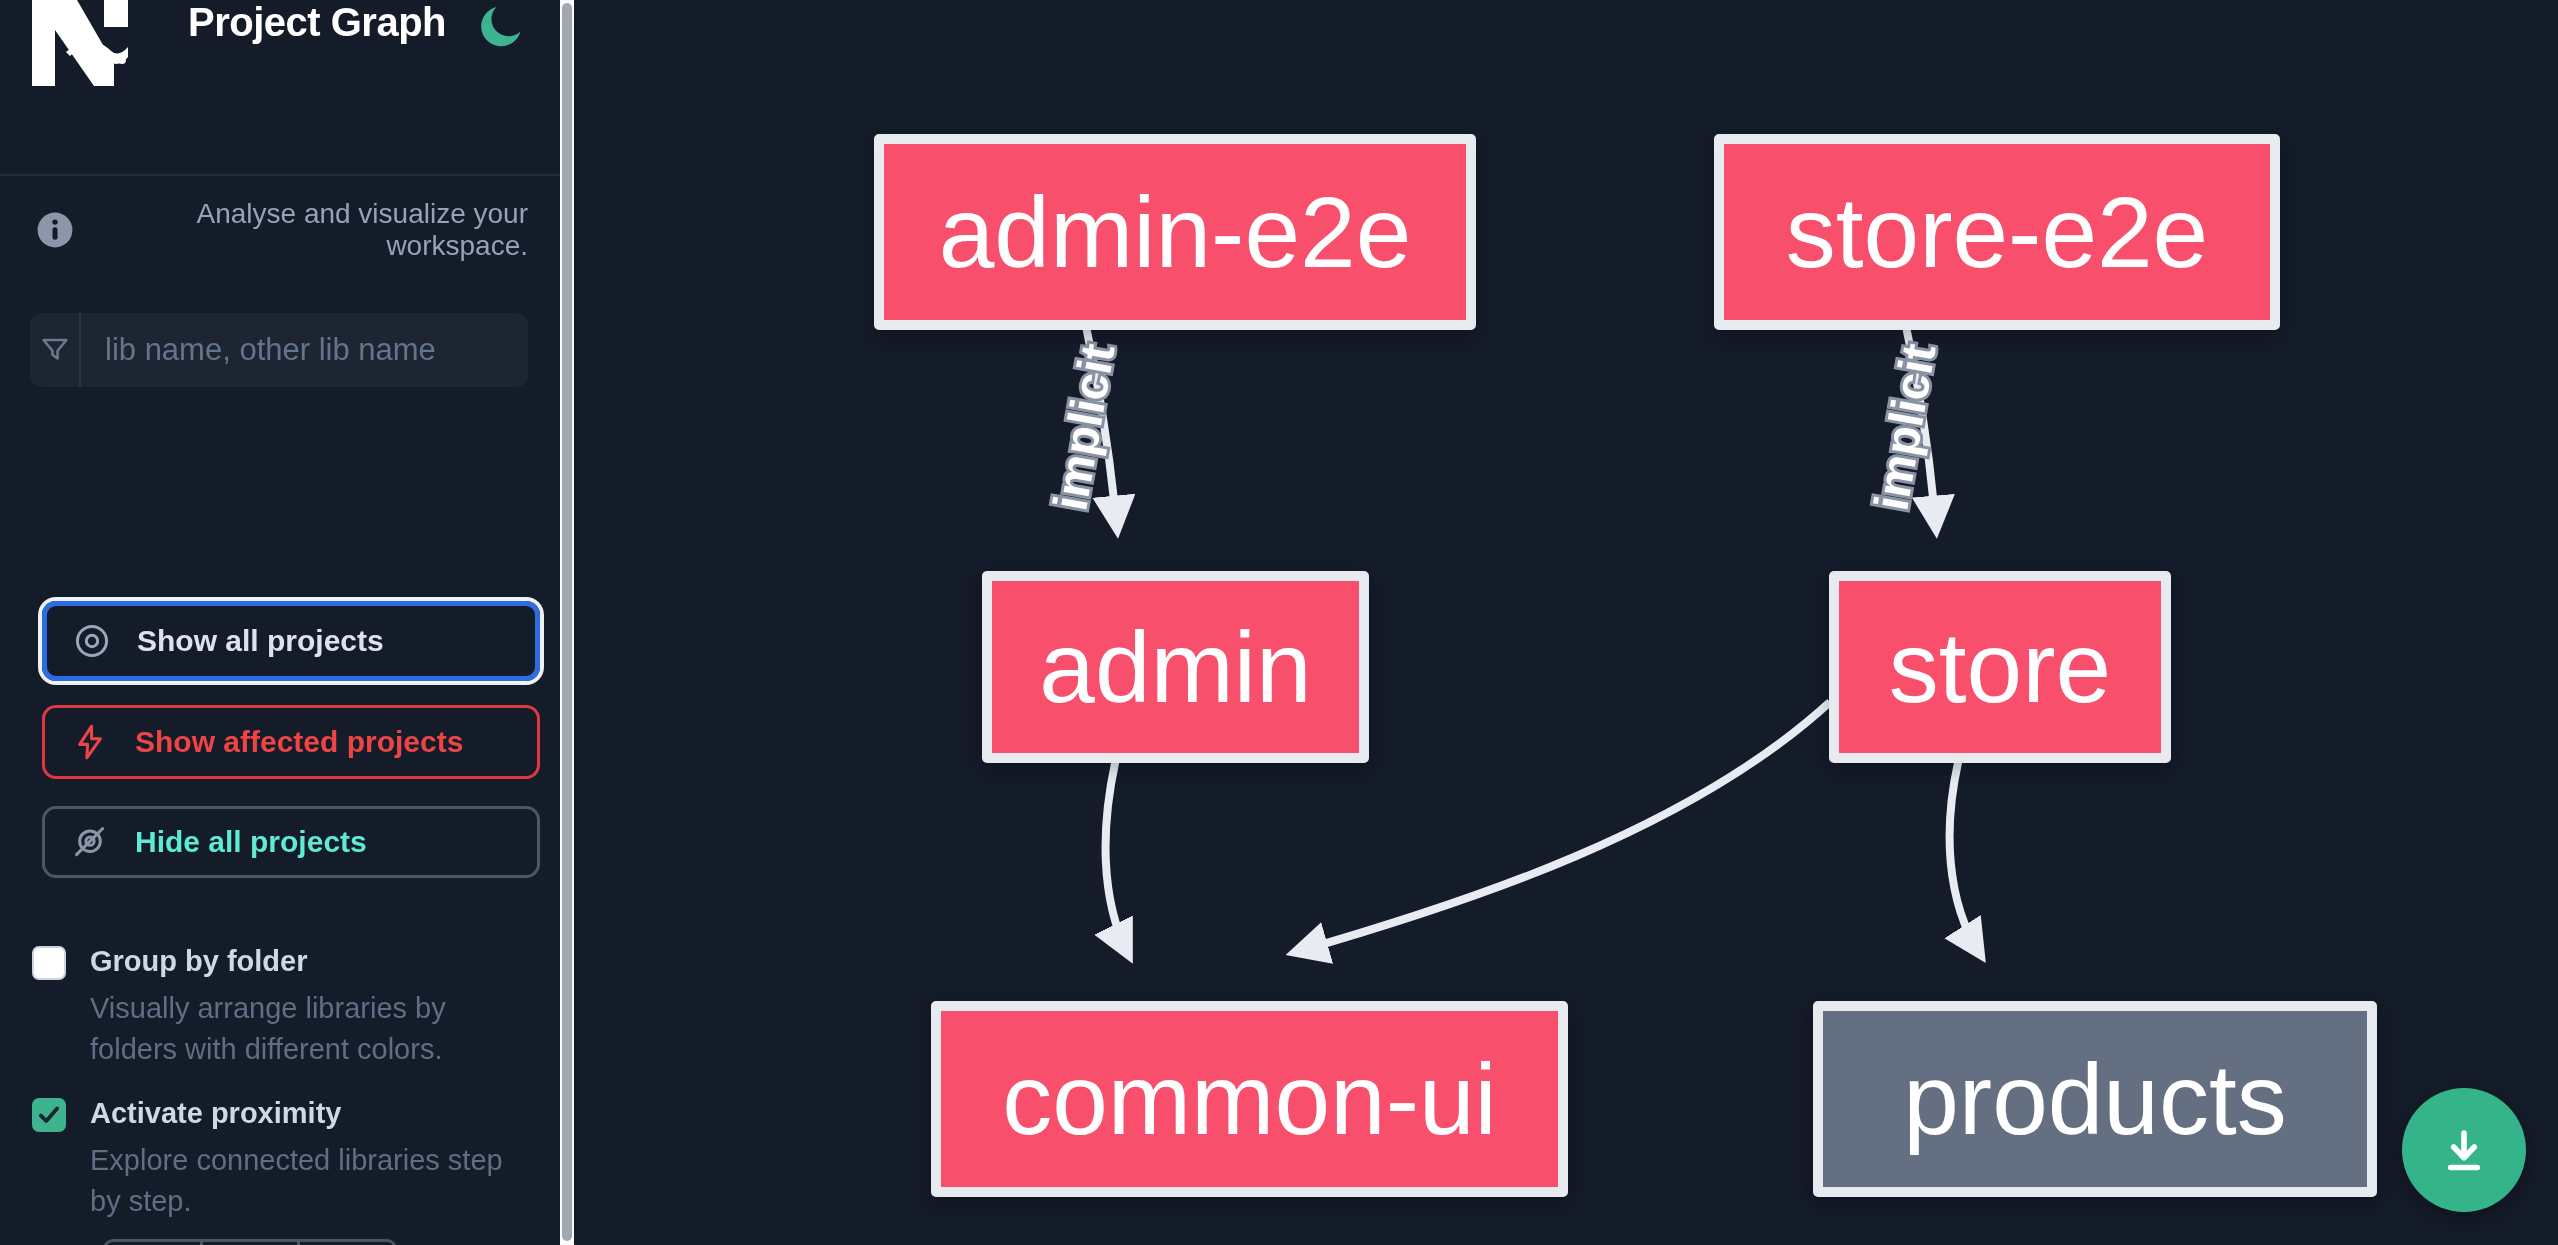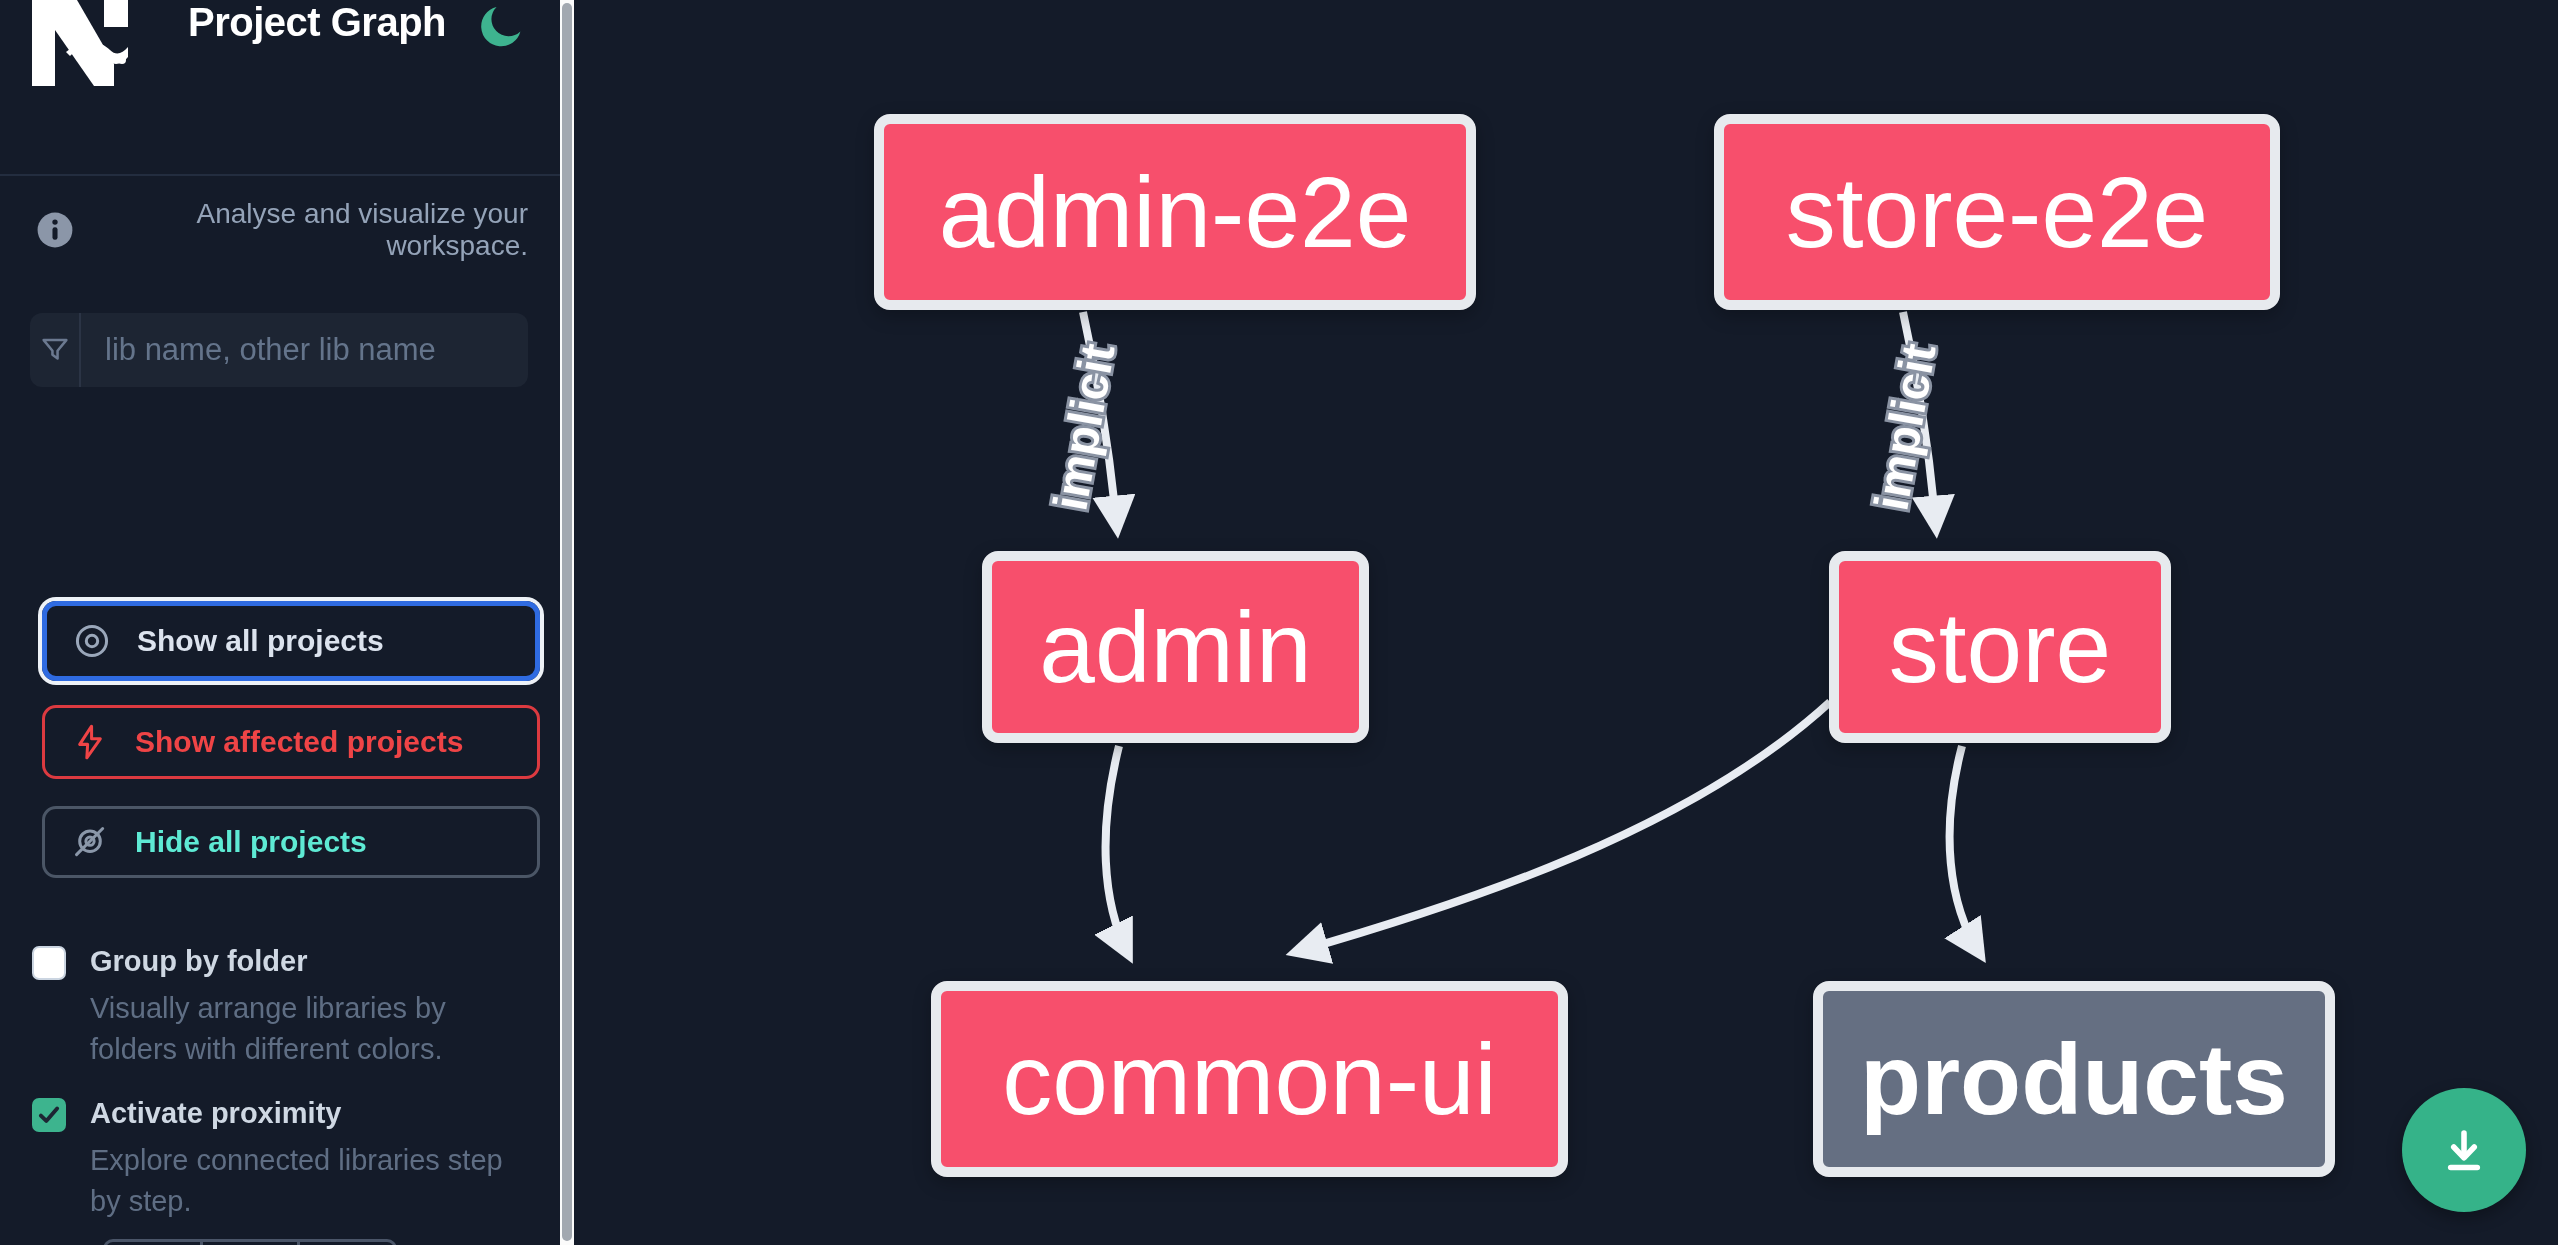--- a/index.html
+++ b/index.html
@@ -55,32 +55,32 @@
   #segmented .seg { flex:1; border-right:3px solid #4a5568; }
   #segmented .seg:last-child { border-right:none; }
 
   
   #sb-scroll-track { position:absolute; left:560px; top:0; width:14px; height:1245px; background:#fbfbfb; }
   #sb-scroll-thumb { position:absolute; left:2px; top:3px; width:10px; height:1238px; background:#a2a8b0; border-radius:5px; }
 
   
   #canvas { position:absolute; left:574px; top:0; width:1984px; height:1245px; }
   #edges-svg { position:absolute; left:0; top:0; }
-  .gnode { position:absolute; border:10px solid #e7eaee; border-radius:16px; display:flex; align-items:center;
+  .gnode { position:absolute; border:10px solid #e7eaee; border-radius:5px; display:flex; align-items:center;
            justify-content:center; color:#ffffff; font-size:100px; cursor:pointer;
-           box-shadow:0 6px 18px rgba(0,0,0,0.25); }
+           box-shadow:0 6px 18px rgba(0,0,0,0.25);margin-top:20px; }
   .gnode.pink { background:#f74f6c; }
   .gnode.gray { background:#656f82; }
 
   #n-admin-e2e { left:874px;  top:114px; width:602px; height:196px; }
   #n-store-e2e { left:1714px; top:114px; width:566px; height:196px; }
   #n-admin     { left:982px;  top:551px; width:387px; height:192px; }
   #n-store     { left:1829px; top:551px; width:342px; height:192px;justify-content:center; }
   #n-common-ui { left:931px;  top:981px; width:637px; height:196px; }
-  #n-products  { left:1813px; top:981px; width:522px; height:196px;font-weight:bold; }
+  #n-products  { left:1813px; top:981px; width:564px; height:196px; }
 
   .edge-label { font-size:48px; font-weight:700; fill:#ffffff; stroke:#8a93a3; stroke-width:6px;
                 paint-order:stroke; text-anchor:middle; dominant-baseline:central; }
 
   
   #download-btn { position:absolute; left:2402px; top:1088px; width:124px; height:124px; border-radius:50%;
                   background:#35b389; display:flex; align-items:center; justify-content:center; cursor:pointer;
                   box-shadow:0 6px 16px rgba(0,0,0,0.3); }
 </style>
 </head>

